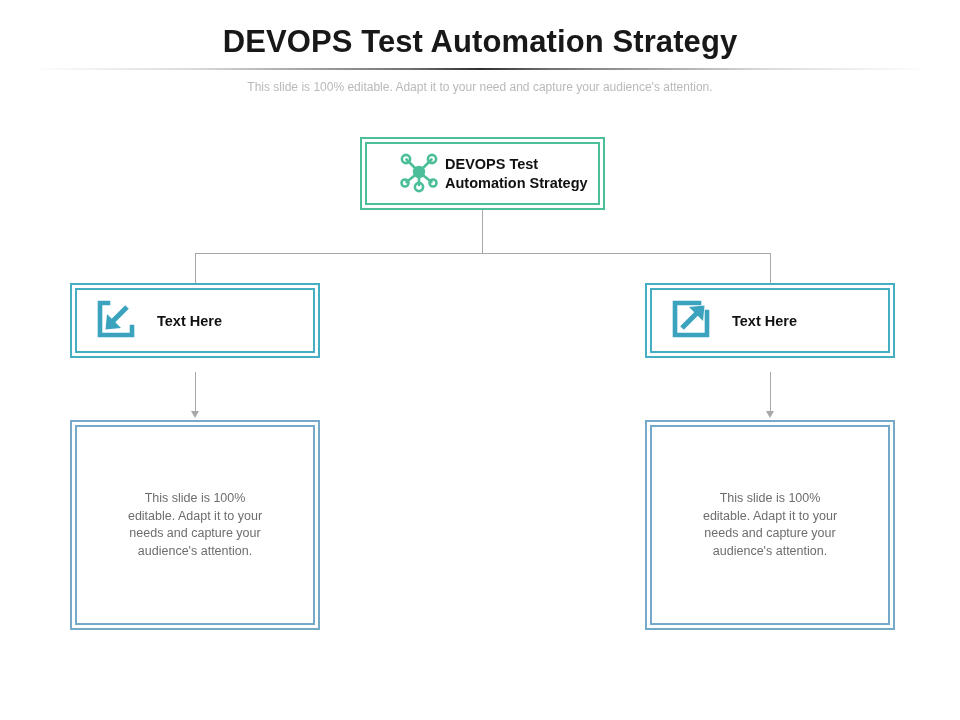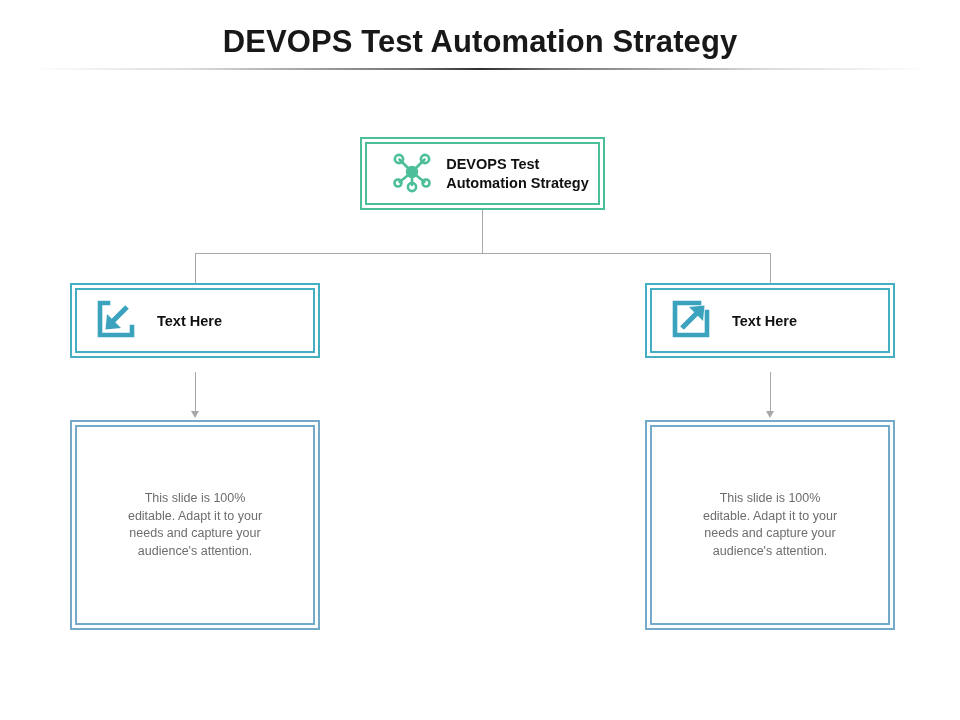--- a/index.html
+++ b/index.html
@@ -84,23 +84,22 @@
   
   .node-root {
     left: 360px;
     top: 137px;
     width: 245px;
     height: 73px;
     border: 2px solid #4cbf9a;
   }
   .node-root > .inner {
     border: 2px solid #4cbf9a;
-    padding-left: 14px;
-    gap: 12px;
-    justify-content: center;
+    padding-left: 30px;
+    gap: 4px;
   }
   .root-label {
     font-size: 14.5px;
     font-weight: bold;
     color: #111111;
     line-height: 19px;
     white-space: pre-line;
   }
 
   
@@ -173,20 +172,21 @@
 </style>
 </head>
 <body>
 
 <div id="slide">
 
   <div class="page-title">DEVOPS Test Automation Strategy</div>
 
   <div class="title-divider"></div>
 
+  <div class="page-subtitle">This slide is 100% editable. Adapt it to your need and capture your audience's attention.</div>
 
   <div class="conn conn-v" style="left:482px; top:210px; height:43px;"></div>
 
   <div class="conn conn-h" style="left:195px; top:253px; width:575px;"></div>
 
   <div class="conn conn-v" style="left:195px; top:253px; height:37px;"></div>
   <div class="arrowhead" style="left:190.5px; top:289px;"></div>
 
   <div class="conn conn-v" style="left:770px; top:253px; height:37px;"></div>
   <div class="arrowhead" style="left:765.5px; top:289px;"></div>

